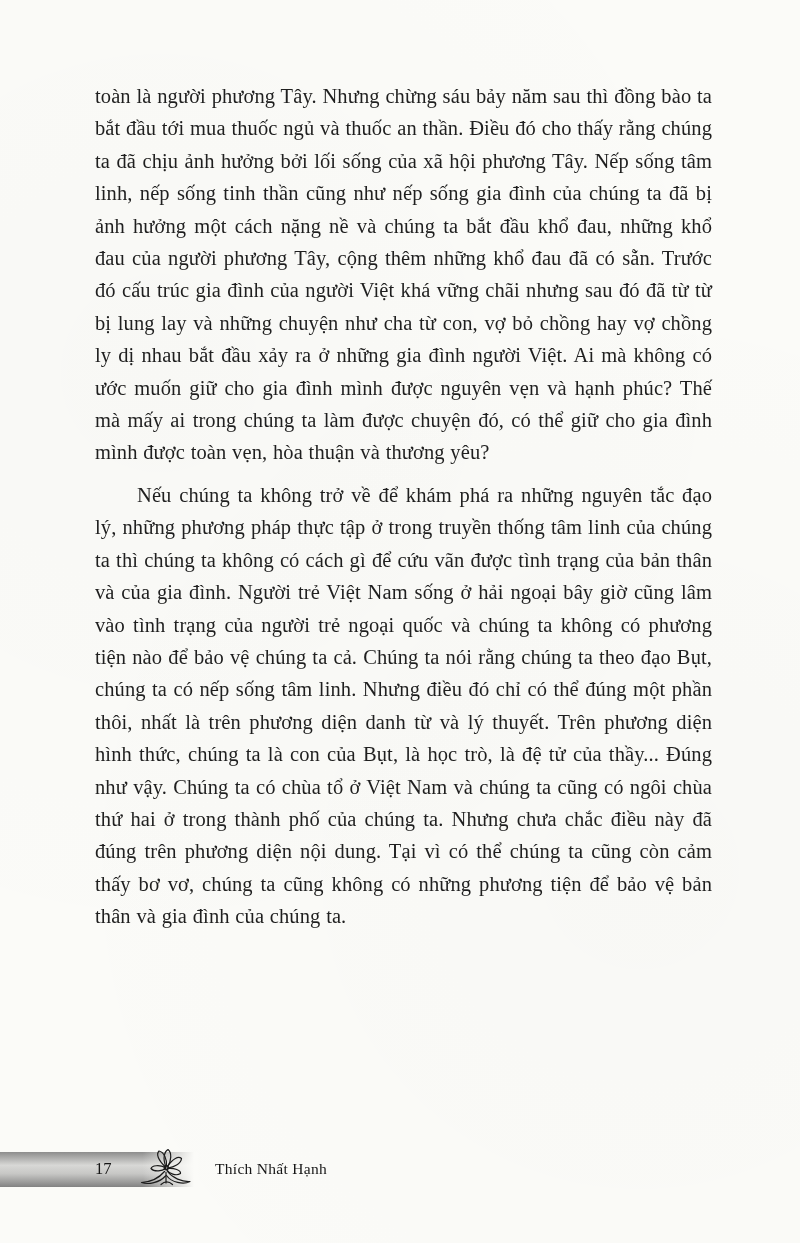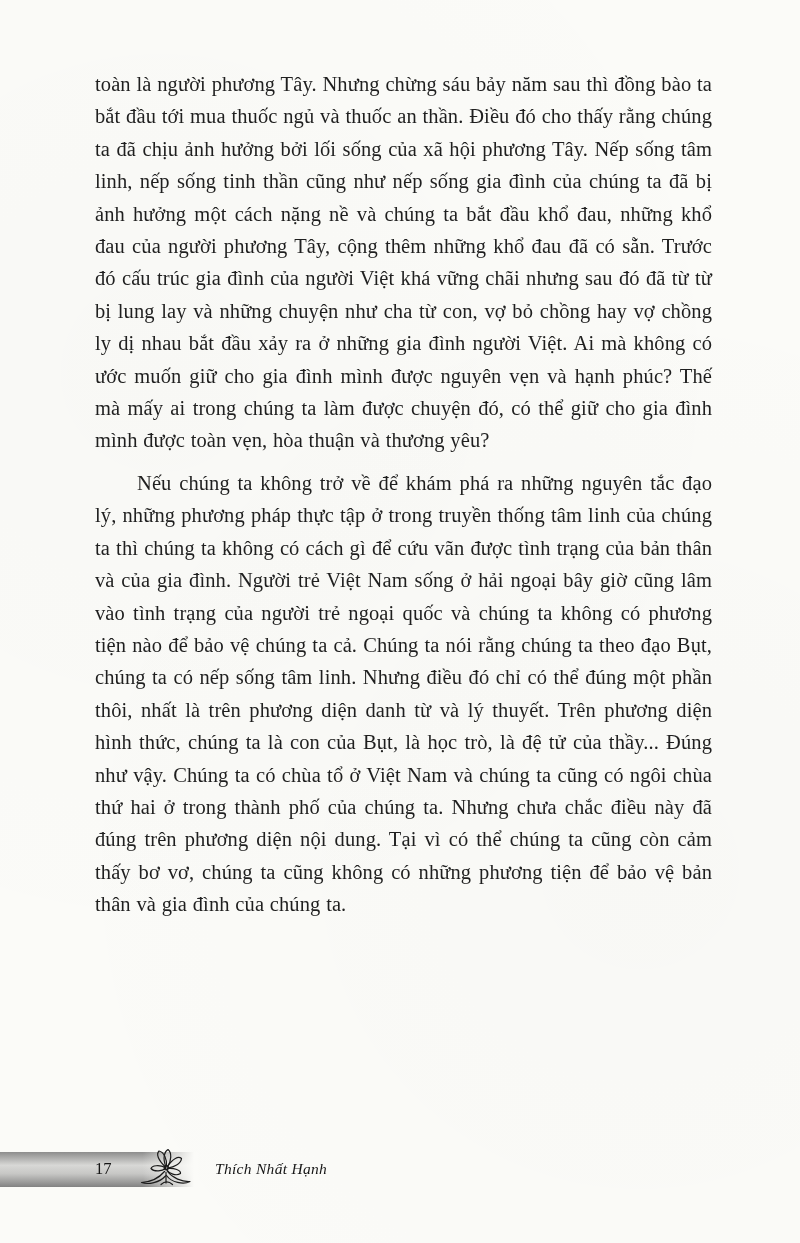--- a/index.html
+++ b/index.html
@@ -21,21 +21,21 @@
     
     background:
       radial-gradient(circle at 20% 30%, rgba(0,0,0,0.012), rgba(0,0,0,0) 60%),
       radial-gradient(circle at 80% 70%, rgba(0,0,0,0.012), rgba(0,0,0,0) 60%),
       #fbfbf8;
   }
   .text-block {
     position: absolute;
     left: 95px;
     right: 88px;
-    top: 68px;
+    top: 80px;
   }
   .para {
     font-size: 20.5px;
     line-height: 32.4px;
     text-align: justify;
     margin: 0 0 9px 0;
     letter-spacing: 0.1px;
     word-spacing: 0.5px;
   }
   .para.indented {
@@ -68,21 +68,20 @@
     height: 44px;
     display: inline-block;
   }
   .author {
     position: absolute;
     left: 215px;
     top: 1160px;
     font-size: 15.5px;
     letter-spacing: 0.3px;
     color: #161616;
-    font-style: italic;
   }
 </style>
 </head>
 <body>
 
 <div class="page">
 
   <main class="text-block">
     <p class="para">toàn là người phương Tây. Nhưng chừng sáu bảy năm sau thì đồng bào ta bắt đầu tới mua thuốc ngủ và thuốc an thần. Điều đó cho thấy rằng chúng ta đã chịu ảnh hưởng bởi lối sống của xã hội phương Tây. Nếp sống tâm linh, nếp sống tinh thần cũng như nếp sống gia đình của chúng ta đã bị ảnh hưởng một cách nặng nề và chúng ta bắt đầu khổ đau, những khổ đau của người phương Tây, cộng thêm những khổ đau đã có sẵn. Trước đó cấu trúc gia đình của người Việt khá vững chãi nhưng sau đó đã từ từ bị lung lay và những chuyện như cha từ con, vợ bỏ chồng hay vợ chồng ly dị nhau bắt đầu xảy ra ở những gia đình người Việt. Ai mà không có ước muốn giữ cho gia đình mình được nguyên vẹn và hạnh phúc? Thế mà mấy ai trong chúng ta làm được chuyện đó, có thể giữ cho gia đình mình được toàn vẹn, hòa thuận và thương yêu?</p>
     <p class="para indented">Nếu chúng ta không trở về để khám phá ra những nguyên tắc đạo lý, những phương pháp thực tập ở trong truyền thống tâm linh của chúng ta thì chúng ta không có cách gì để cứu vãn được tình trạng của bản thân và của gia đình. Người trẻ Việt Nam sống ở hải ngoại bây giờ cũng lâm vào tình trạng của người trẻ ngoại quốc và chúng ta không có phương tiện nào để bảo vệ chúng ta cả. Chúng ta nói rằng chúng ta theo đạo Bụt, chúng ta có nếp sống tâm linh. Nhưng điều đó chỉ có thể đúng một phần thôi, nhất là trên phương diện danh từ và lý thuyết. Trên phương diện hình thức, chúng ta là con của Bụt, là học trò, là đệ tử của thầy... Đúng như vậy. Chúng ta có chùa tổ ở Việt Nam và chúng ta cũng có ngôi chùa thứ hai ở trong thành phố của chúng ta. Nhưng chưa chắc điều này đã đúng trên phương diện nội dung. Tại vì có thể chúng ta cũng còn cảm thấy bơ vơ, chúng ta cũng không có những phương tiện để bảo vệ bản thân và gia đình của chúng ta.</p>

